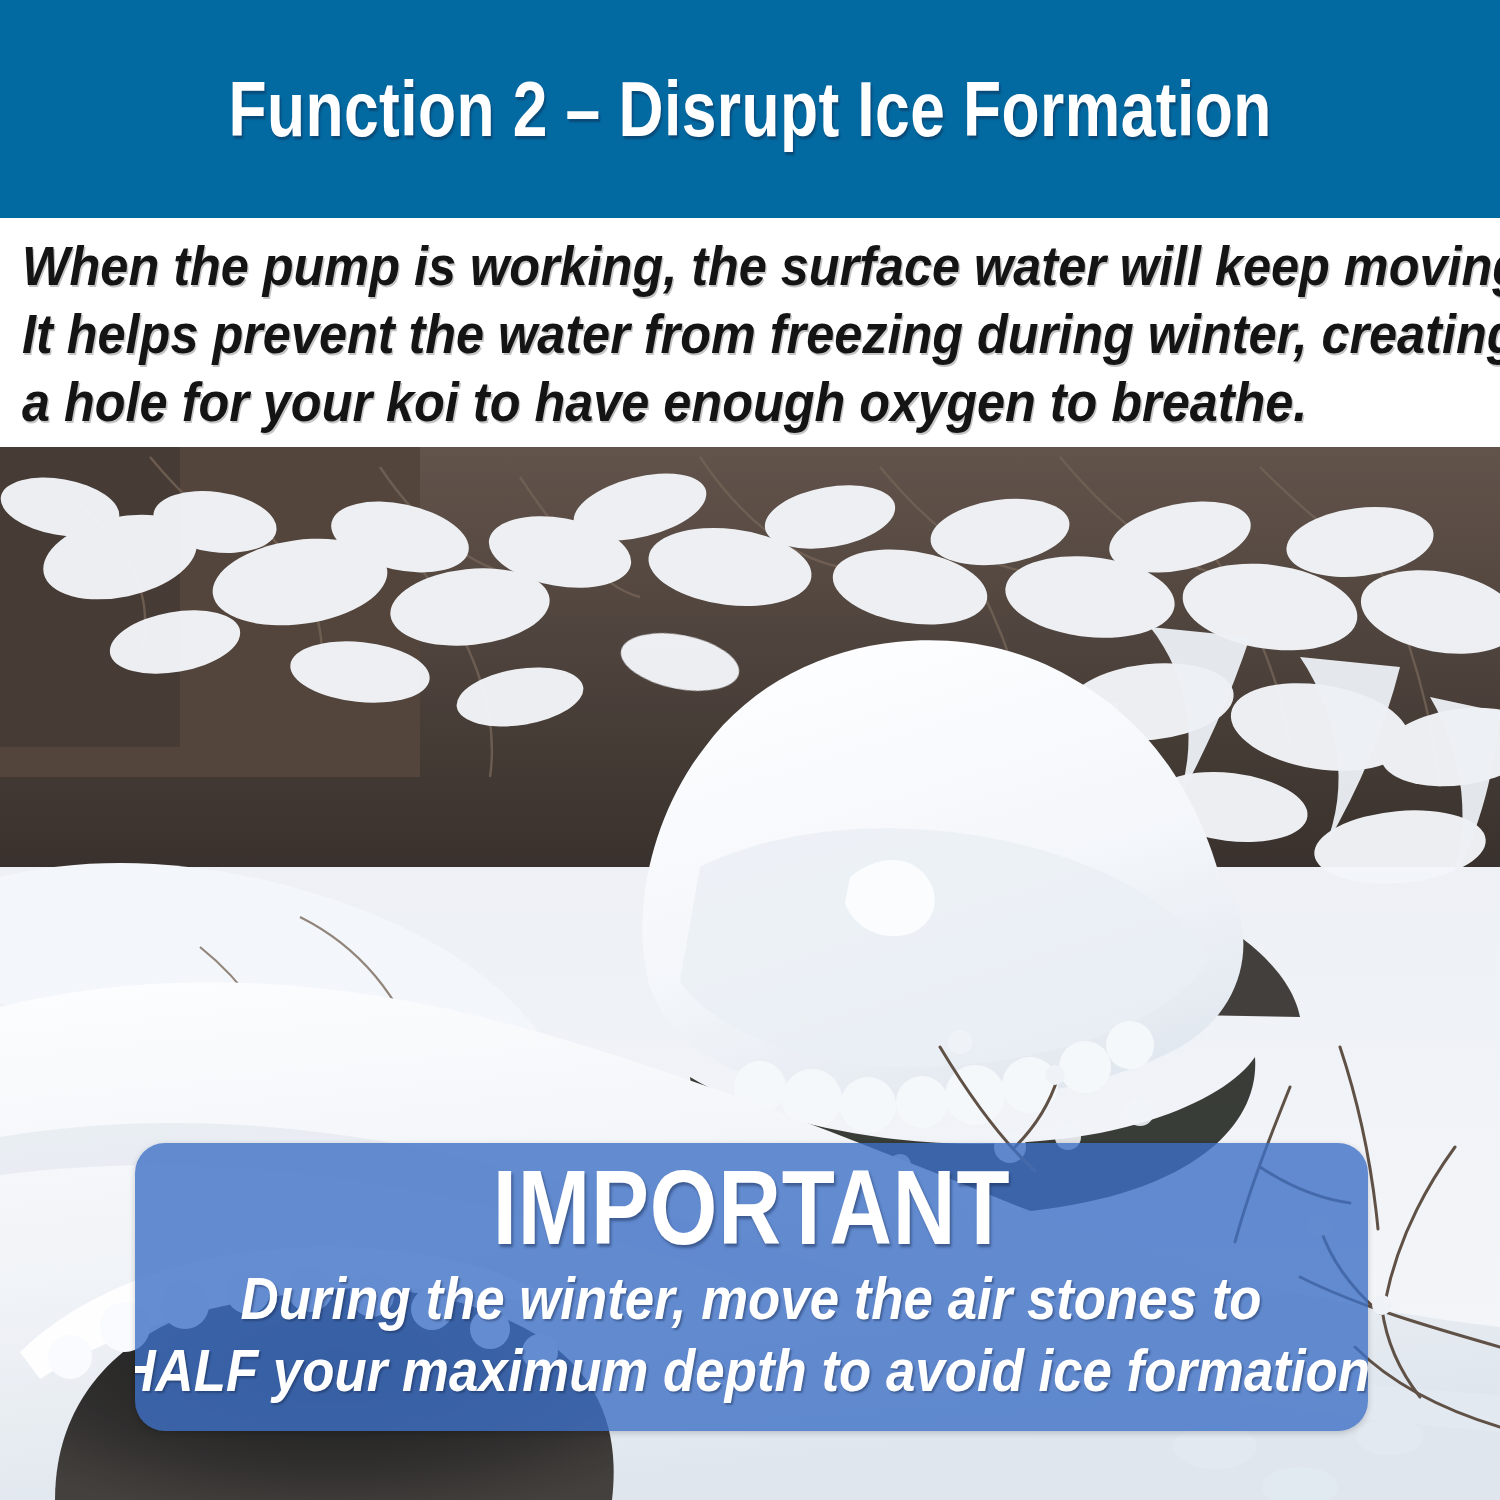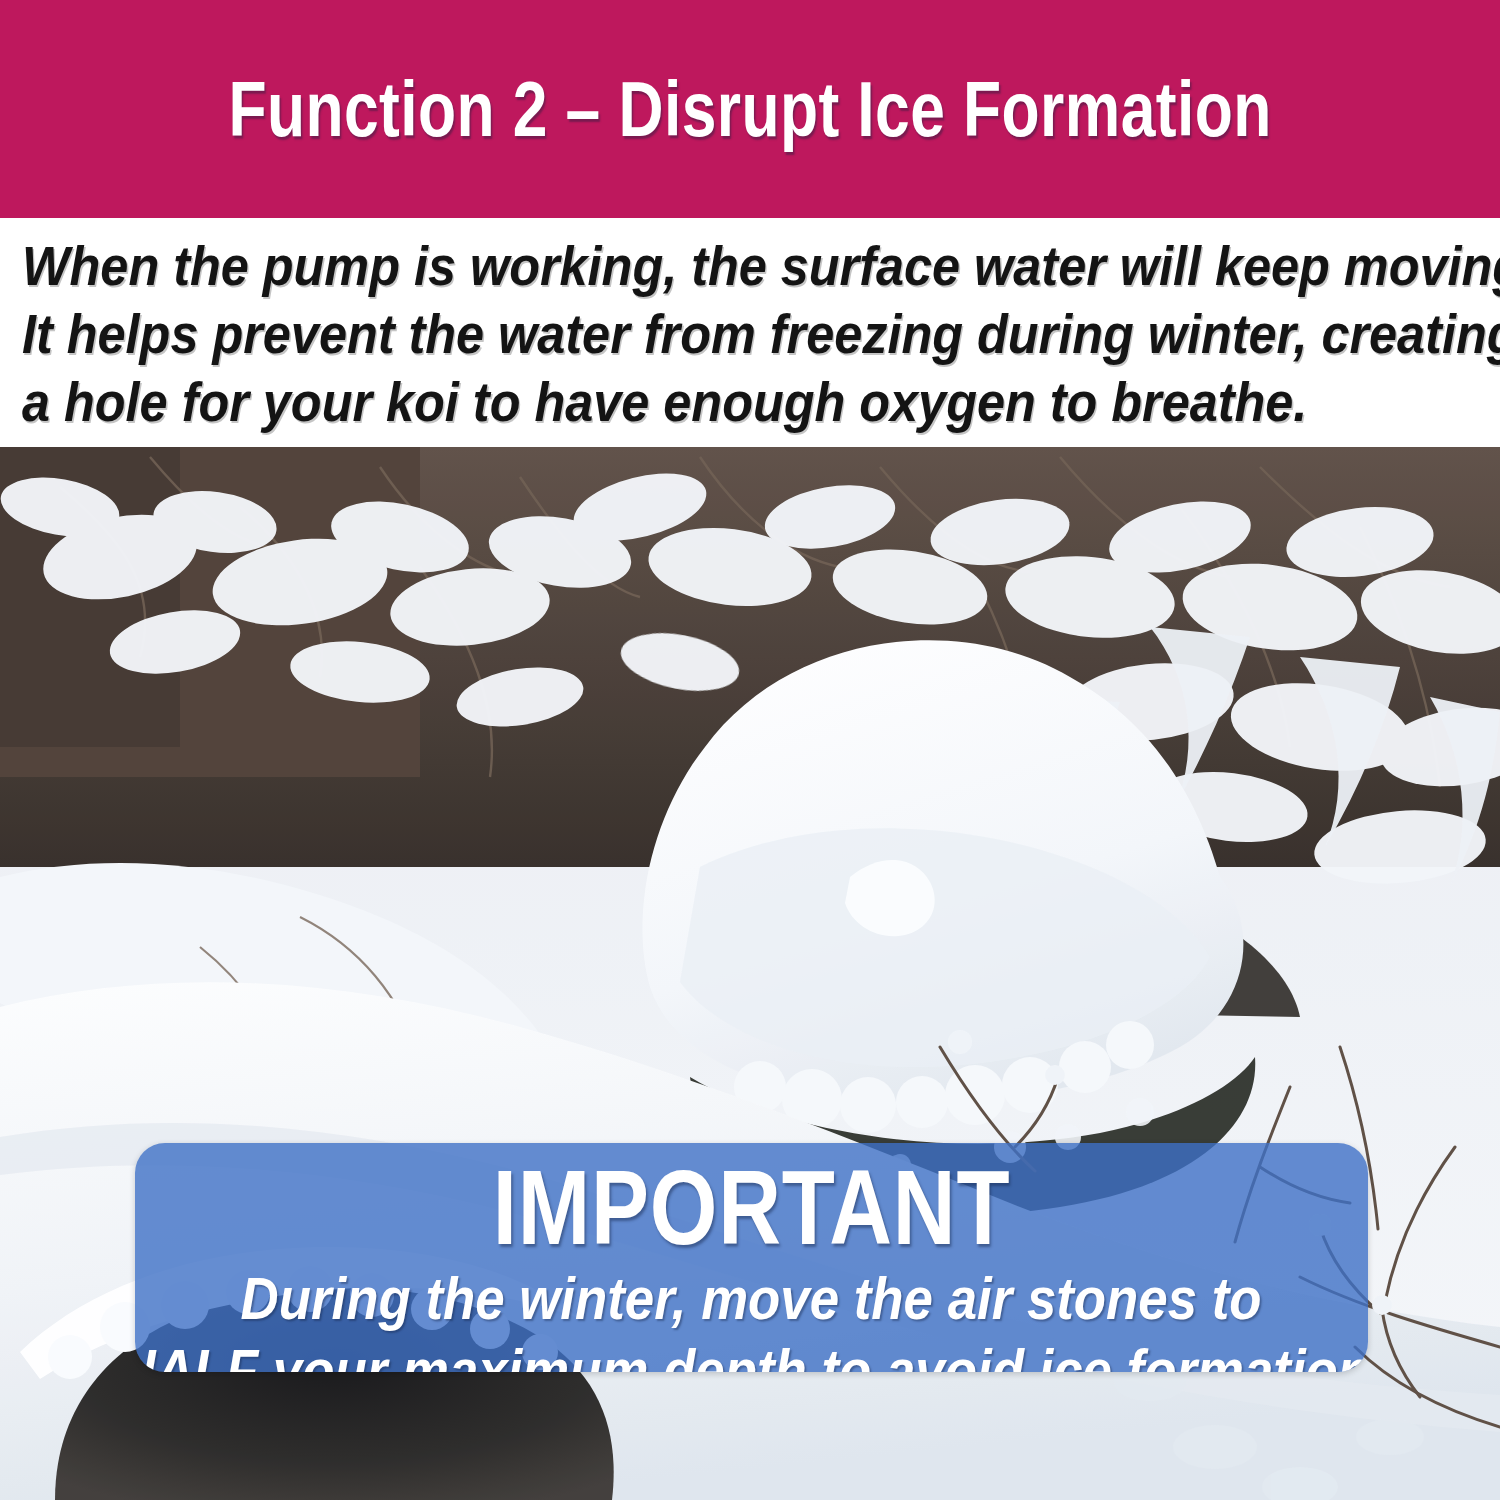--- a/index.html
+++ b/index.html
@@ -15,21 +15,21 @@
     background: #ffffff;
     font-family: "Liberation Sans", sans-serif;
   }
 
   
   #header-band {
     position: absolute;
     left: 0; top: 0;
     width: 1500px;
     height: 218px;
-    background: #be185d;
+    background: #0369a1;
     display: flex;
     align-items: center;
     justify-content: center;
   }
   #header-title {
     color: #ffffff;
     font-family: "Liberation Sans", sans-serif;
     font-weight: bold;
     font-size: 78px;
     line-height: 1;
@@ -73,21 +73,21 @@
     background: #d9dee4;
   }
   #photo svg { display: block; width: 1500px; height: 1053px; }
 
   
   #important-banner {
     position: absolute;
     left: 135px;
     top: 1143px;
     width: 1233px;
-    height: 229px;
+    height: 288px;
     border-radius: 30px;
     background: rgba(62,112,198,0.80);
     box-shadow: 0 2px 6px rgba(0,0,0,0.18);
     display: flex;
     flex-direction: column;
     align-items: center;
     justify-content: flex-start;
     box-sizing: border-box;
     padding-top: 8px;
     overflow: hidden;

